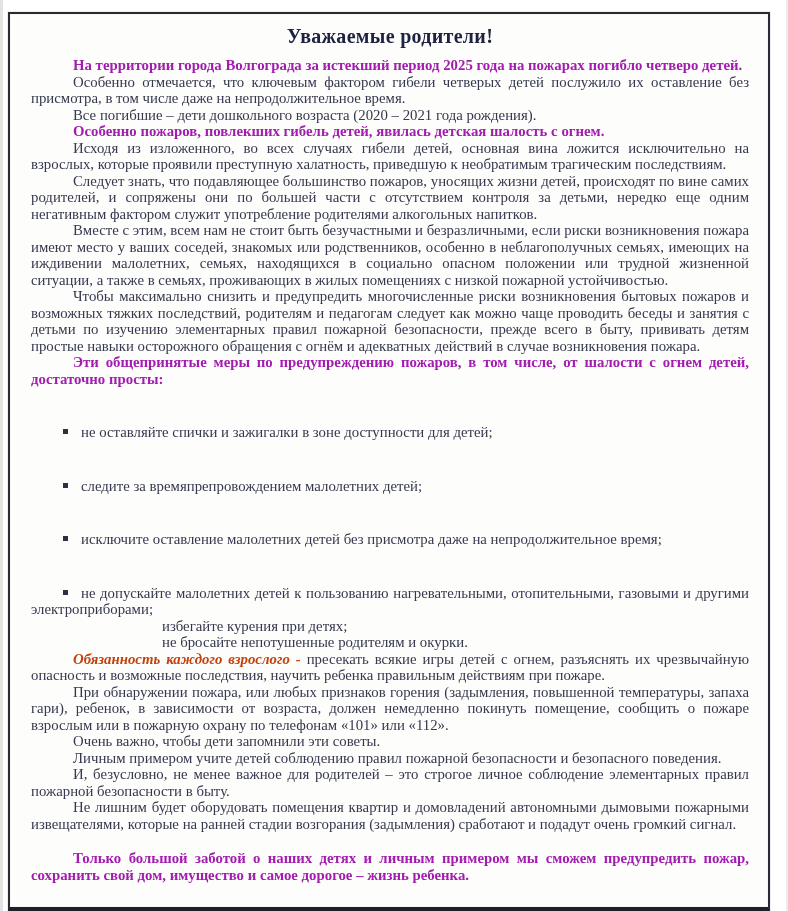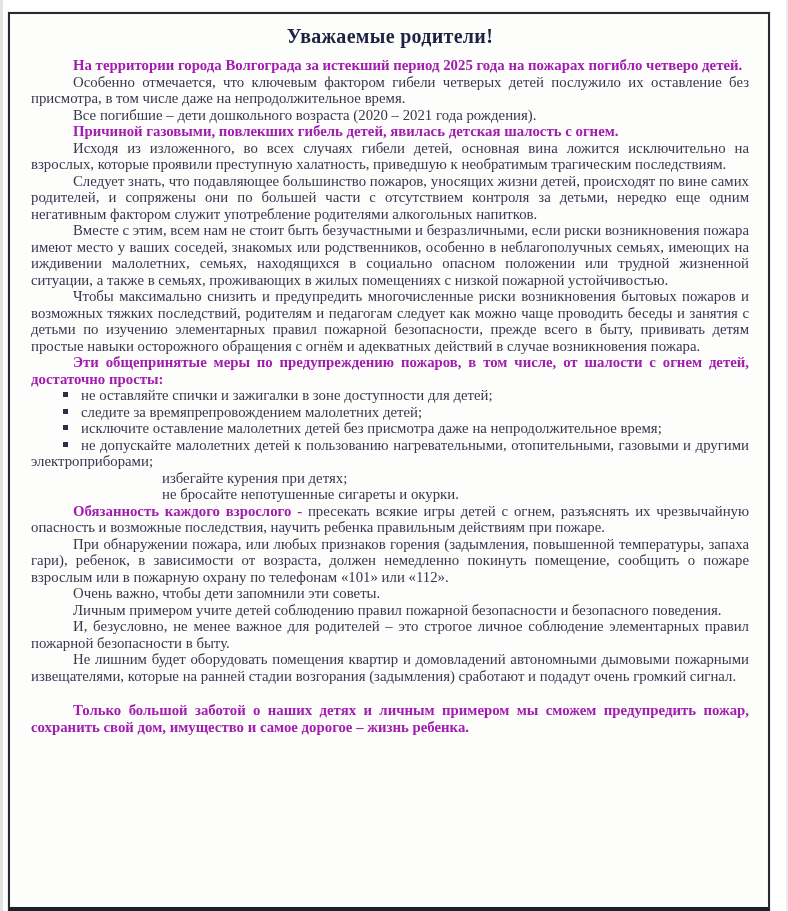--- a/index.html
+++ b/index.html
@@ -49,70 +49,72 @@
     text-align: justify;
     text-indent: 42px;
     color: #35384e;
   }
   .bold {
     font-weight: bold;
     color: #a21caf;
   }
   .bullet {
     text-indent: 32px;
+    margin-top: 37px;
   }
   .bullet-marker {
     display: inline-block;
     width: 5px; height: 5px;
     background: #2c3045;
     margin-right: 13px;
     position: relative;
     top: -3px;
   }
   .sub {
     text-indent: 0;
     padding-left: 131px;
     text-align: left;
   }
   .duty-lead {
     font-weight: bold;
-    color: #a21caf;
+    color: #c2410c;
+    font-style: italic;
   }
   .final {
     margin-top: 18px;
   }
 </style>
 </head>
 <body>
 
 <div class="scan-strip-left"></div>
 <div class="scan-strip-right"></div>
 
 <div class="frame">
 
   <h1 class="doc-title">Уважаемые родители!</h1>
 
   <p class="para bold">На территории города Волгограда за истекший период 2025 года на пожарах погибло четверо детей.</p>
   <p class="para">Особенно отмечается, что ключевым фактором гибели четверых детей послужило их оставление без присмотра, в том числе даже на непродолжительное время.</p>
   <p class="para">Все погибшие – дети дошкольного возраста (2020 – 2021 года рождения).</p>
-  <p class="para bold">Причиной газовыми, повлекших гибель детей, явилась детская шалость с огнем.</p>
+  <p class="para bold">Особенно пожаров, повлекших гибель детей, явилась детская шалость с огнем.</p>
   <p class="para">Исходя из изложенного, во всех случаях гибели детей, основная вина ложится исключительно на взрослых, которые проявили преступную халатность, приведшую к необратимым трагическим последствиям.</p>
   <p class="para">Следует знать, что подавляющее большинство пожаров, уносящих жизни детей, происходят по вине самих родителей, и сопряжены они по большей части с отсутствием контроля за детьми, нередко еще одним негативным фактором служит употребление родителями алкогольных напитков.</p>
   <p class="para">Вместе с этим, всем нам не стоит быть безучастными и безразличными, если риски возникновения пожара имеют место у ваших соседей, знакомых или родственников, особенно в неблагополучных семьях, имеющих на иждивении малолетних, семьях, находящихся в социально опасном положении или трудной жизненной ситуации, а также в семьях, проживающих в жилых помещениях с низкой пожарной устойчивостью.</p>
   <p class="para">Чтобы максимально снизить и предупредить многочисленные риски возникновения бытовых пожаров и возможных тяжких последствий, родителям и педагогам следует как можно чаще проводить беседы и занятия с детьми по изучению элементарных правил пожарной безопасности, прежде всего в быту, прививать детям простые навыки осторожного обращения с огнём и адекватных действий в случае возникновения пожара.</p>
 
   <p class="para bold">Эти общепринятые меры по предупреждению пожаров, в том числе, от шалости с огнем детей, достаточно просты:</p>
 
   <p class="para bullet"><span class="bullet-marker"></span><span>не оставляйте спички и зажигалки в зоне доступности для детей;</span></p>
   <p class="para bullet"><span class="bullet-marker"></span><span>следите за времяпрепровождением малолетних детей;</span></p>
   <p class="para bullet"><span class="bullet-marker"></span><span>исключите оставление малолетних детей без присмотра даже на непродолжительное время;</span></p>
   <p class="para bullet"><span class="bullet-marker"></span><span>не допускайте малолетних детей к пользованию нагревательными, отопительными, газовыми и другими электроприборами;</span></p>
 
   <p class="para sub">избегайте курения при детях;</p>
-  <p class="para sub">не бросайте непотушенные сигареты и окурки.</p>
+  <p class="para sub">не бросайте непотушенные родителям и окурки.</p>
 
   <p class="para"><b class="duty-lead">Обязанность каждого взрослого - </b><span>пресекать всякие игры детей с огнем, разъяснять их чрезвычайную опасность и возможные последствия, научить ребенка правильным действиям при пожаре.</span></p>
 
   <p class="para">При обнаружении пожара, или любых признаков горения (задымления, повышенной температуры, запаха гари), ребенок, в зависимости от возраста, должен немедленно покинуть помещение, сообщить о пожаре взрослым или в пожарную охрану по телефонам «101» или «112».</p>
   <p class="para">Очень важно, чтобы дети запомнили эти советы.</p>
   <p class="para">Личным примером учите детей соблюдению правил пожарной безопасности и безопасного поведения.</p>
   <p class="para">И, безусловно, не менее важное для родителей – это строгое личное соблюдение элементарных правил пожарной безопасности в быту.</p>
   <p class="para">Не лишним будет оборудовать помещения квартир и домовладений автономными дымовыми пожарными извещателями, которые на ранней стадии возгорания (задымления) сработают и подадут очень громкий сигнал.</p>
 
   <p class="para bold final">Только большой заботой о наших детях и личным примером мы сможем предупредить пожар, сохранить свой дом, имущество и самое дорогое – жизнь ребенка.</p>

